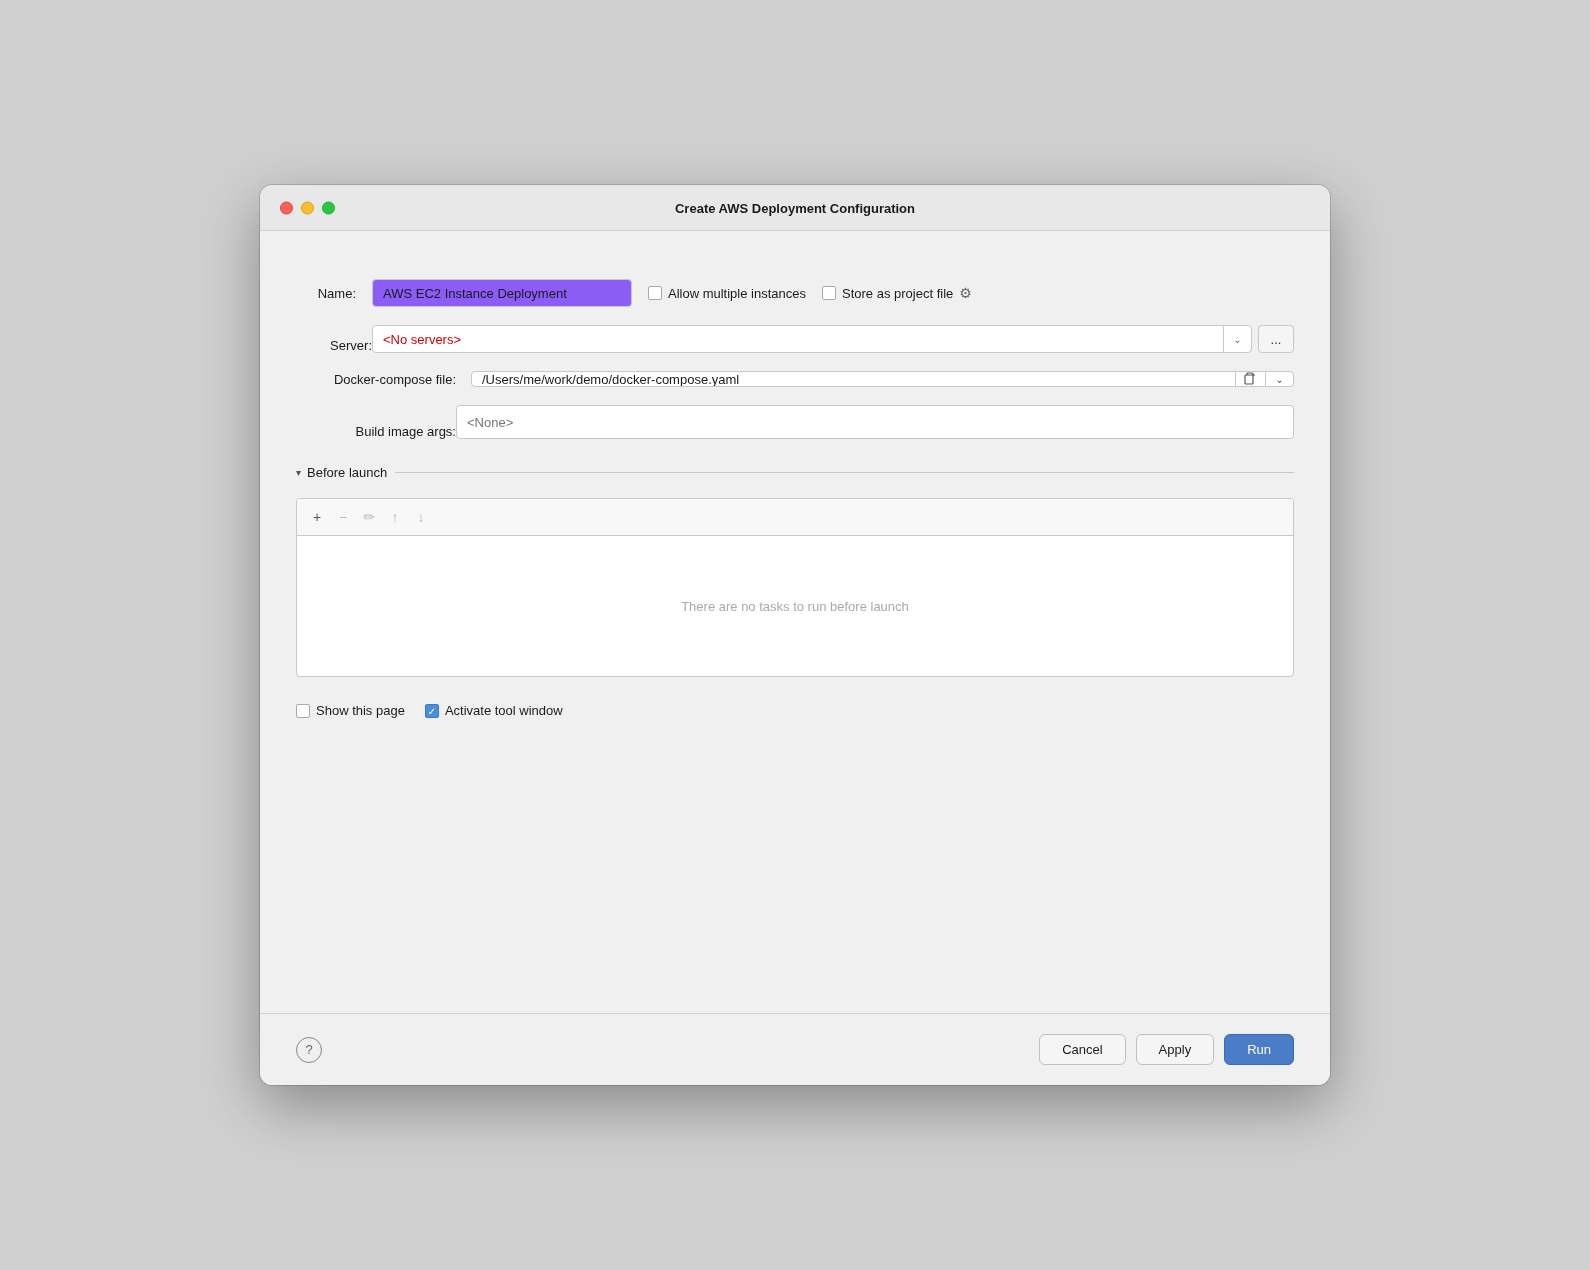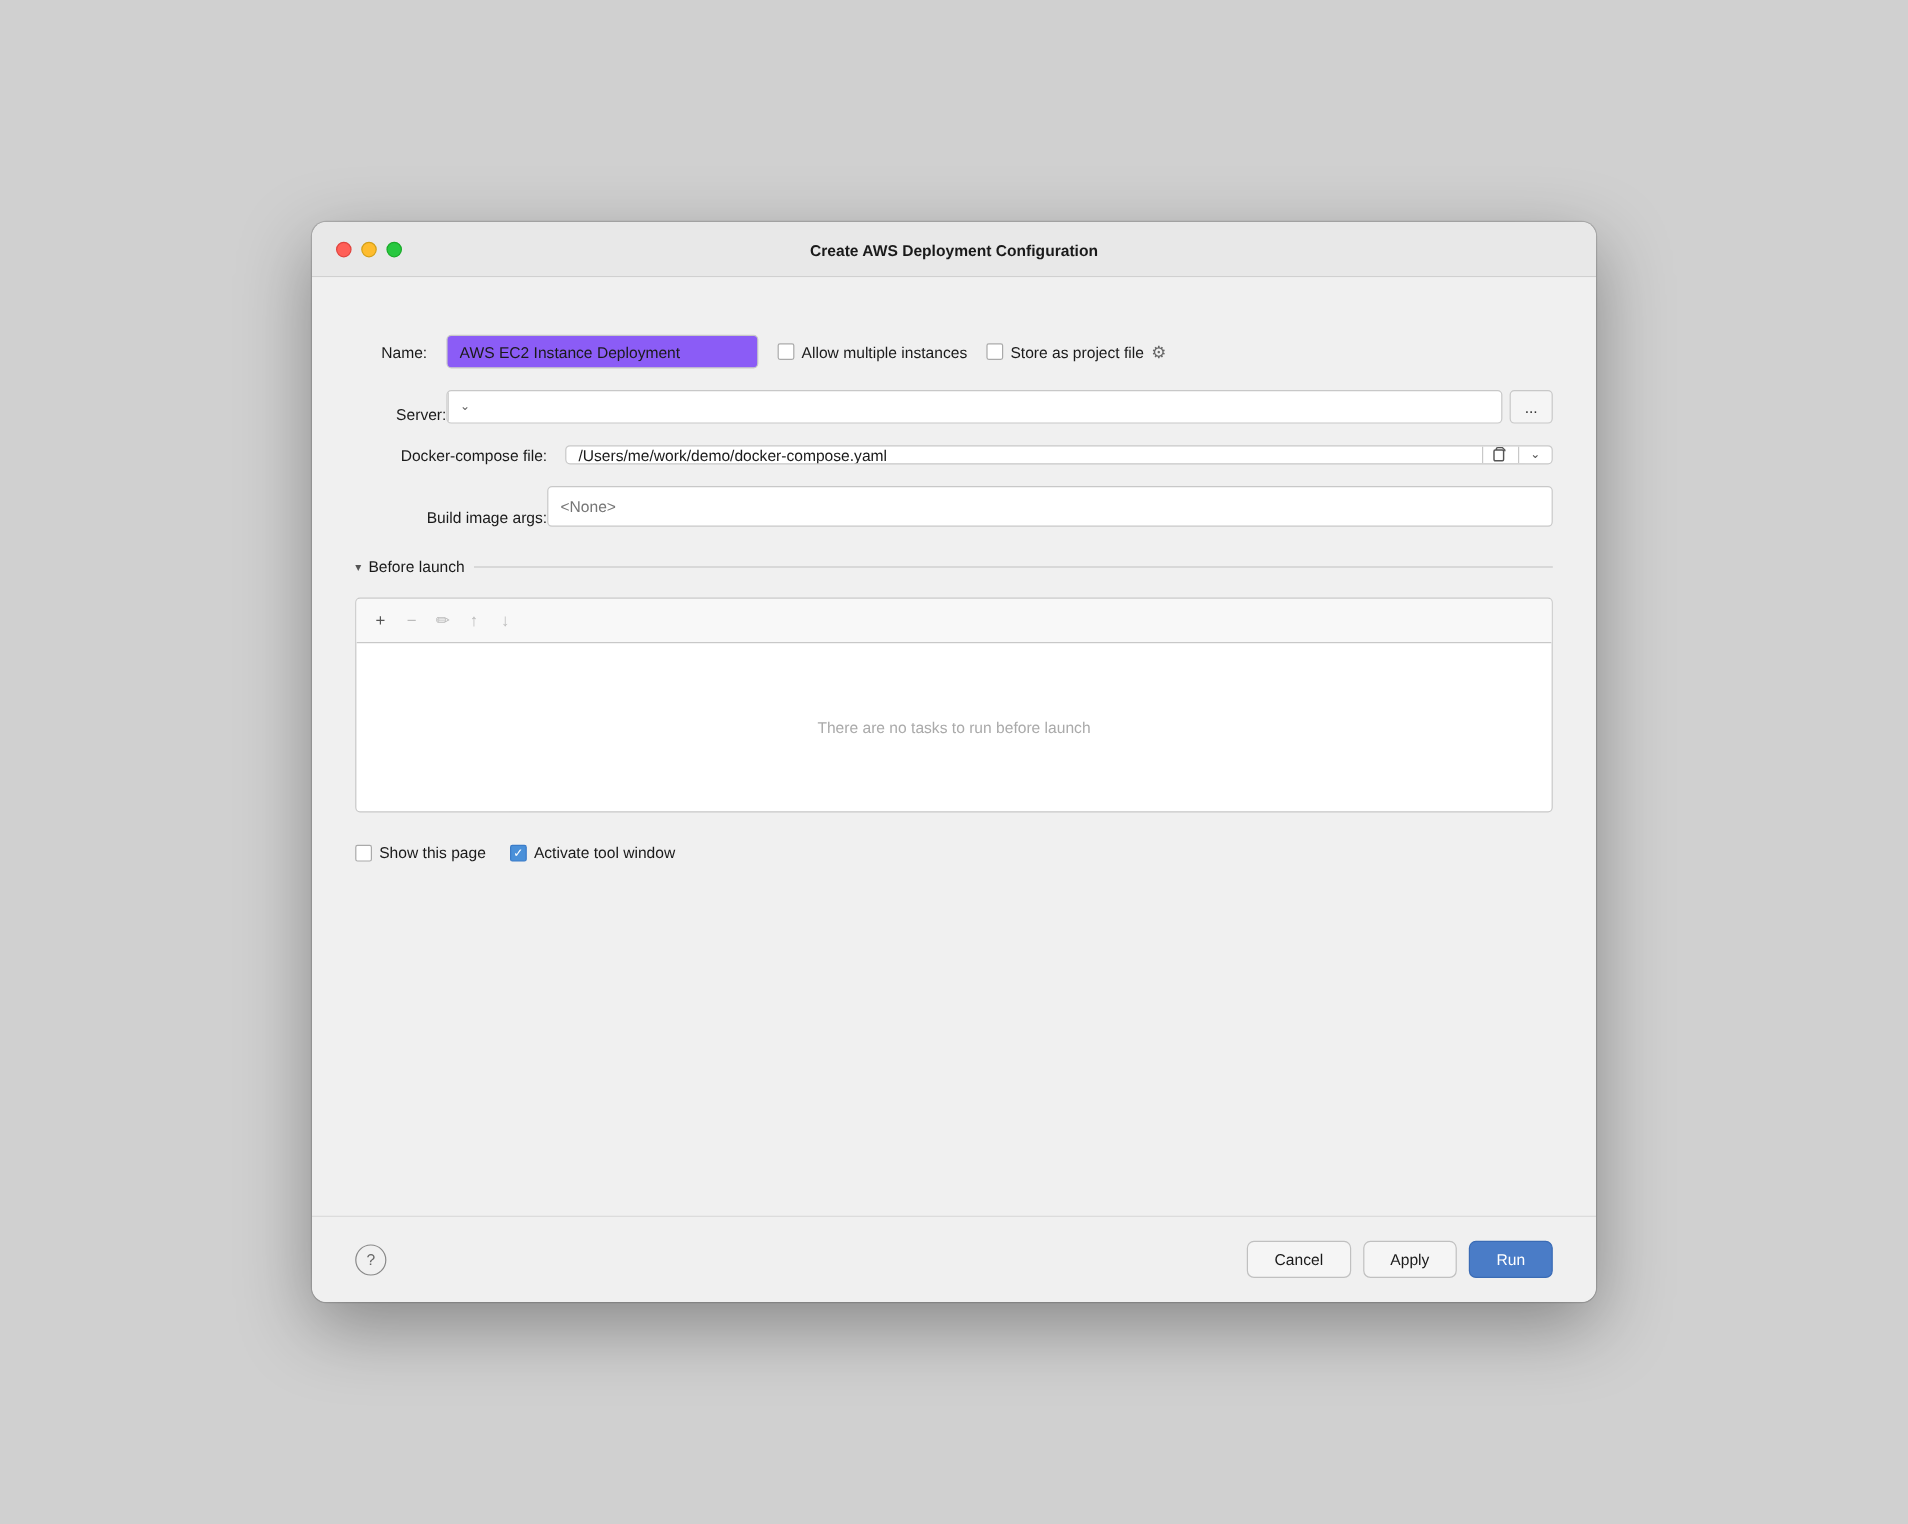--- a/index.html
+++ b/index.html
@@ -446,20 +446,21 @@
       <div class="checkbox-group">
         <input type="checkbox" id="store-project" style="">
         <label for="store-project">Store as project file</label>
         <span class="gear-icon">⚙</span>
       </div>
     </div>
 
     <div class="full-row">
       <span class="label" style="min-width:76px;">Server:</span>
       <div class="server-select-container">
+        <div class="server-select-value">&lt;No servers&gt;</div>
         <div class="server-select-arrow">⌄</div>
       </div>
       <div class="server-ellipsis-btn">...</div>
     </div>
 
     <div class="full-row docker-row">
       <span class="label" style="min-width:160px;">Docker-compose file:</span>
       <div class="docker-input-container">
         <div class="docker-input-value">/Users/me/work/demo/docker-compose.yaml</div>
         <div class="docker-file-btn">

